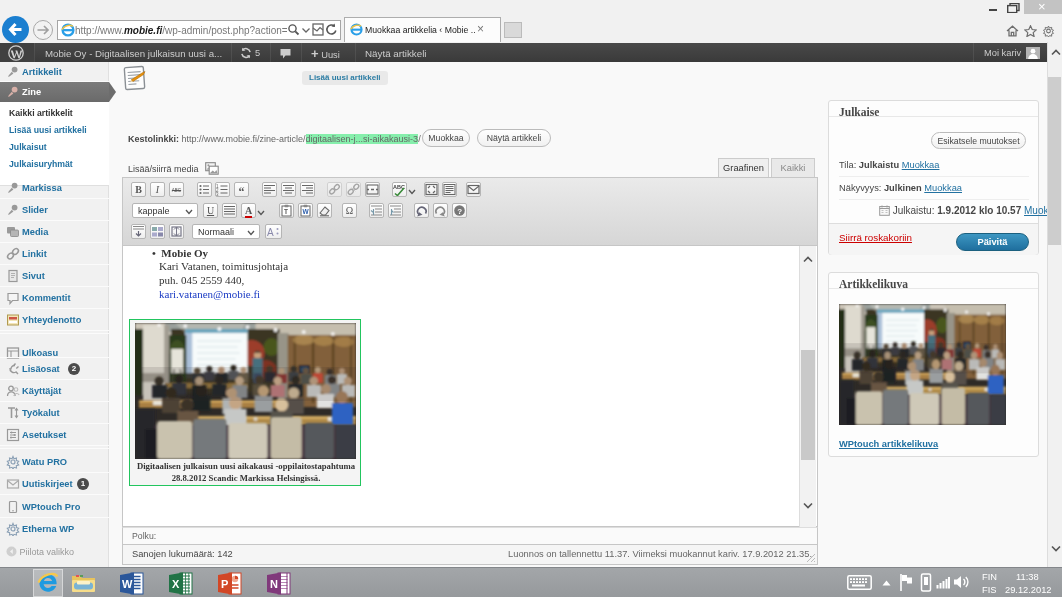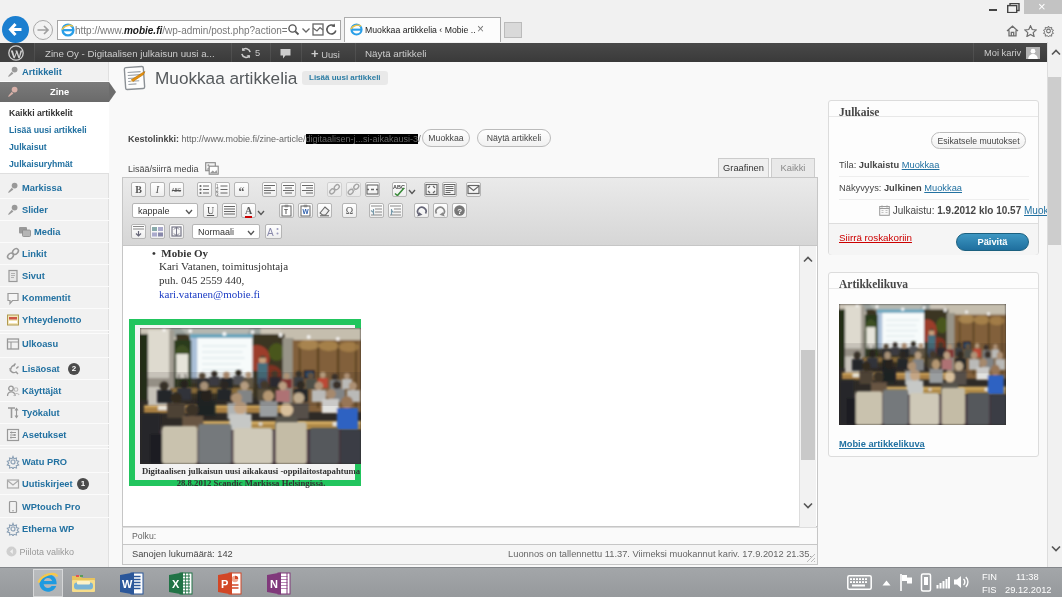--- a/index.html
+++ b/index.html
@@ -31,34 +31,34 @@
 
 
 #page { left:0; top:62px; width:1047px; height:505px; background:#f9f9f9; }
 #sidebar { left:0; top:0; width:109px; height:505px; background:#f1f1f1; border-right:1px solid #e0e0e0; }
 .mi { position:absolute; left:0; width:109px; height:22px; }
 .mi .txt { position:absolute; left:22px; top:5px; font-size:9.3px; font-weight:bold; color:#2271a1; }
 .mi .ico { position:absolute; left:6px; top:3px; width:14px; height:14px; }
 .mi-sep { position:absolute; left:0; width:109px; height:1px; background:#e4e4e4; border-top:1px solid #fbfbfb; }
 #zine-sel { left:0; top:20px; width:109px; height:20px; background:linear-gradient(#7b7b7b,#6a6a6a); }
 #zine-arrow { left:109px; top:20px; width:0; height:0; border-top:10px solid transparent; border-bottom:10px solid transparent; border-left:7px solid #6d6d6d; }
-#submenu { left:0; top:40px; width:109px; height:72px; background:#fff; border-bottom:1px solid #dfdfdf; }
+#submenu { left:0; top:40px; width:109px; height:84px; background:#fff; border-bottom:1px solid #dfdfdf; }
 .smi { position:absolute; left:9px; font-size:8.7px; font-weight:bold; color:#2271a1; }
 .badge { position:absolute; width:12px; height:12px; border-radius:50%; background:#4b4b4b; color:#fff; font-size:8px; font-weight:bold; text-align:center; line-height:12px; }
 #hidemenu { position:absolute; left:6px; top:484px; font-size:9px; color:#999; }
 
 
 #main { left:110px; top:0; width:718px; height:505px; }
 h1.pagetitle { position:absolute; left:45px; top:6px; font-size:17.2px; font-weight:normal; color:#55595c; font-family:"Liberation Sans",sans-serif; }
 #addnew { left:192px; top:9px; height:14px; padding:0 7px; background:#e9e9e9; border-radius:3px; font-size:8px; font-weight:bold; color:#2b7ca3; line-height:14px; }
 #titleinput { left:12px; top:39px; width:696px; height:23px; background:#fff; border:1px solid #ccc; border-radius:3px; }
 #titleinput span { position:absolute; left:7px; top:3px; font-size:15px; color:#2f2f2f; }
 #permalink { left:18px; top:72px; font-size:9px; color:#666; }
 #permalink b { color:#464646; }
-#permalink .slug { background:#000000; }
+#permalink .slug { background:#86efac; }
 .pillbtn { position:absolute; height:18px; border:1px solid #bbb; border-radius:10px; background:linear-gradient(#fefefe,#f1f1f1); font-size:8.7px; color:#464646; text-align:center; }
 #mediarow { left:18px; top:100px; font-size:9px; color:#464646; }
 
 
 #edtabs .tab { position:absolute; top:96px; height:19px; font-size:9.3px; text-align:center; }
 #tab-graaf { left:608px; width:51px; background:#efefef; border:1px solid #ccc; border-bottom:none; color:#333; line-height:19px; }
 #tab-koodi { left:661px; width:44px; background:#e9e9e9; border:1px solid #ccc; border-bottom:none; color:#888; line-height:19px; }
 #toolbar { left:12px; top:115px; width:696px; height:69px; background:linear-gradient(#eaeaea,#d6d6d6); border:1px solid #c6c6c6; }
 .tbtn { position:absolute; width:15px; height:15px; background:linear-gradient(#fff,#eee); border:1px solid #b5b5b5; border-radius:2px; color:#555; font-size:9px; text-align:center; line-height:14px; }
 .tsel { position:absolute; height:15px; background:#fff; border:1px solid #b5b5b5; border-radius:2px; font-size:9px; color:#333; line-height:14px; padding-left:5px; }
@@ -137,21 +137,21 @@
     </svg>
 </div>
 <div class="abs" id="adminbar">
   <div class="abs" id="wplogo" style="position:absolute;">
       <svg style="position:absolute;left:8px;top:2px;" width="16" height="16" viewBox="0 0 20 20">
         <circle cx="10" cy="10" r="9" fill="none" stroke="#cfcfcf" stroke-width="1.6"></circle>
         <path d="M3.4 7 h2.6 l2.2 7 l1.8 -5 l-0.8 -2 h2.4 l2.3 7 l1.7 -7 h2.2 l-3.2 9.6 h-1.6 l-2.2 -6.3 l-2.3 6.3 h-1.6 Z" fill="#cfcfcf"></path>
       </svg>
     </div>
   <div class="abs sep" style="left:34px;"></div>
-  <div style="position:absolute; left:45px; top:5px; font-size:9.7px;">Zine Oy - Digitaalisen julkaisun uusi a...</div>
+  <div style="position:absolute; left:45px; top:5px; font-size:9.7px;">Mobie Oy - Digitaalisen julkaisun uusi a...</div>
   <div class="abs sep" style="left:231px;"></div>
   <svg style="position:absolute; left:240px; top:4px;" width="12" height="12" viewBox="0 0 13 13">
       <path d="M11 5.5 A 4.8 4.8 0 0 0 2.6 3.4" fill="none" stroke="#ccc" stroke-width="1.7"></path>
       <path d="M2.2 0.8 L2.5 4.3 L6 3.8 Z" fill="#ccc"></path>
       <path d="M2 7.5 A 4.8 4.8 0 0 0 10.4 9.6" fill="none" stroke="#ccc" stroke-width="1.7"></path>
       <path d="M10.8 12.2 L10.5 8.7 L7 9.2 Z" fill="#ccc"></path>
     </svg>
   <div style="position:absolute; left:255px; top:5px;">5</div>
   <div class="abs sep" style="left:270px;"></div>
   <svg style="position:absolute; left:280px; top:5px;" width="11" height="11" viewBox="0 0 11 11">
@@ -176,21 +176,21 @@
           <path d="M5.8 6.8 L7.4 8.4 L3.4 11.6 L2.2 11.9 L2.6 10.6 Z" fill="#999"></path>
         </svg>
         <span class="txt">Artikkelit</span>
       </div>
     <div class="mi-sep" style="top:19px;"></div>
     <div class="abs" id="zine-sel">
         <svg class="ico" style="position:absolute; left:6px; top:3px; width:14px; height:14px;" viewBox="0 0 14 14">
           <circle cx="8.6" cy="4.6" r="2.9" fill="#d8b0a8"></circle>
           <path d="M5.8 6.8 L7.4 8.4 L3.4 11.6 L2.2 11.9 L2.6 10.6 Z" fill="#d8b0a8"></path>
         </svg>
-        <span style="position:absolute; left:22px; top:5px; font-size:9.3px; font-weight:bold; color:#fff;margin-left:28px;">Zine</span>
+        <span style="position:absolute; left:22px; top:5px; font-size:9.3px; font-weight:bold; color:#fff;">Zine</span>
       </div>
     <div class="abs" id="zine-arrow"></div>
     <div class="abs" id="submenu">
       <span class="smi" style="top:6px; color:#333; font-weight:bold;">Kaikki artikkelit</span>
       <span class="smi" style="top:23px;">Lisää uusi artikkeli</span>
       <span class="smi" style="top:40px;">Julkaisut</span>
       <span class="smi" style="top:57px;">Julkaisuryhmät</span>
     </div>
     <div class="mi" style="top:116px;">
         <svg class="ico" viewBox="0 0 14 14">
@@ -201,21 +201,21 @@
       </div>
     <div class="mi-sep" style="top:136px;"></div>
     <div class="mi" style="top:138px;">
         <svg class="ico" viewBox="0 0 14 14">
           <circle cx="8.6" cy="4.6" r="2.9" fill="#999"></circle>
           <path d="M5.8 6.8 L7.4 8.4 L3.4 11.6 L2.2 11.9 L2.6 10.6 Z" fill="#999"></path>
         </svg>
         <span class="txt">Slider</span>
       </div>
     <div class="mi-sep" style="top:158px;"></div>
-    <div class="mi" style="top:160px;margin-left:12px;">
+    <div class="mi" style="top:160px;">
         <svg class="ico" viewBox="0 0 14 14">
           <rect x="1" y="2" width="8" height="6.5" rx="1" fill="#9a9a9a"></rect>
           <rect x="4.5" y="5" width="8" height="6.5" rx="1" fill="#b5b5b5" stroke="#888" stroke-width="0.8"></rect>
         </svg>
         <span class="txt">Media</span>
       </div>
     <div class="mi-sep" style="top:180px;"></div>
     <div class="mi" style="top:182px;">
         <svg class="ico" viewBox="0 0 14 14">
           <ellipse cx="4.5" cy="9" rx="3.2" ry="2.4" transform="rotate(-45 4.5 9)" fill="none" stroke="#999" stroke-width="1.6"></ellipse>
@@ -242,21 +242,21 @@
     <div class="mi" style="top:248px;">
         <svg class="ico" viewBox="0 0 14 14">
           <rect x="1.5" y="2" width="11" height="10" fill="#f3e5b8" stroke="#b09a50" stroke-width="1"></rect>
           <rect x="3" y="4" width="8" height="2.5" fill="#cc5544"></rect>
           <rect x="3" y="8" width="8" height="2" fill="#fff"></rect>
         </svg>
         <span class="txt">Yhteydenotto</span>
       </div>
     <div class="mi-sep" style="top:268px;"></div>
     <div class="mi-sep" style="top:271px;"></div>
-    <div class="mi" style="top:272px;text-decoration:underline;">
+    <div class="mi" style="top:281px;text-decoration:underline;">
         <svg class="ico" viewBox="0 0 14 14">
           <rect x="1.5" y="2" width="11" height="10" fill="none" stroke="#999" stroke-width="1.3"></rect>
           <path d="M1.5 5 h11 M5 5 v7" stroke="#999" stroke-width="1.1"></path>
         </svg>
         <span class="txt">Ulkoasu</span>
       </div>
     <div class="mi-sep" style="top:295px;"></div>
     <div class="mi" style="top:297px;">
         <svg class="ico" viewBox="0 0 14 14">
           <path d="M4 6 a4 4 0 0 0 6 4 l2 2 M9.5 1.5 l-2 2.2 M12.5 4.5 l-2.2 2" fill="none" stroke="#999" stroke-width="1.4"></path>
@@ -335,21 +335,20 @@
   </div>
   <div class="abs" id="main">
     <svg class="abs" style="left:11px; top:2px;" width="28" height="28" viewBox="0 0 28 28">
         <g transform="rotate(-4 14 14)">
           <rect x="4" y="3" width="19" height="22" rx="1.5" fill="#fdfdfd" stroke="#8a8f94" stroke-width="1.4"></rect>
           <path d="M7 8 h13 M7 11 h13 M7 14 h9 M7 17 h11 M7 20 h8" stroke="#9aa0a6" stroke-width="1.1"></path>
         </g>
         <path d="M10 16 L21 9 L24 7.5 L22.5 10.5 L12 17.5 Z" fill="#e8920c" stroke="#b26d08" stroke-width="0.6"></path>
         <path d="M10 16 L12 17.5 L9.4 18.3 Z" fill="#f5d9a8"></path>
       </svg>
-    <h1 class="pagetitle">Muokkaa artikkelia</h1>
     <div class="abs" id="addnew">Lisää uusi artikkeli</div>
     <div class="abs" id="permalink"><b>Kestolinkki:</b> http://www.mobie.fi/zine-article/<span class="slug">digitaalisen-j...si-aikakausi-3</span>/</div>
     <div class="abs pillbtn" style="left:312px; top:67px; width:48px; line-height:17px;">Muokkaa</div>
     <div class="abs pillbtn" style="left:367px; top:67px; width:74px; line-height:17px;">Näytä artikkeli</div>
     <div class="abs" id="mediarow">Lisää/siirrä media <svg style="vertical-align:-3px; margin-left:4px;" width="14" height="13" viewBox="0 0 14 13">
           <rect x="0.7" y="0.7" width="9.6" height="8" fill="#f4f4f4" stroke="#888" stroke-width="1.1"></rect>
           <circle cx="3.4" cy="3.2" r="1" fill="#999"></circle>
           <path d="M1.5 7.2 L4.5 4.8 L6.6 6.6 L8.4 4.4 L9.8 7.8 H1.5 Z" fill="#aaa"></path>
           <rect x="4.2" y="4.2" width="9" height="8" fill="#fff" stroke="#888" stroke-width="1.1"></rect>
           <path d="M5 11 L7.8 8.4 L9.8 10.2 L11.4 8 L12.6 11.4 H5 Z" fill="#999"></path>
@@ -483,21 +482,21 @@
             <text x="1" y="10.5" font-size="10" fill="#88a">A</text>
             <circle cx="11.5" cy="4" r="1" fill="#99b"></circle>
             <circle cx="11.5" cy="8.5" r="1" fill="#99b"></circle>
           </svg></div>
     </div>
     <div class="abs" id="edcontent">
       <div style="position:absolute; left:29px; top:1px; font-weight:bold;">•&nbsp;&nbsp;Mobie Oy</div>
       <div style="position:absolute; left:36px; top:14px;">Kari Vatanen, toimitusjohtaja</div>
       <div style="position:absolute; left:36px; top:28px;">puh. 045 2559 440,</div>
       <div style="position:absolute; left:36px; top:42px; color:#1a3bc4; ">kari.vatanen@mobie.fi</div>
-      <div style="position:absolute; left:6px; top:73px; width:232px; height:167px; background:#f4f4f4; border:6px solid #22c55e;">
+      <div style="position:absolute; left:6px; top:73px; width:232px; height:167px; background:#f4f4f4; border:1px solid #22c55e;">
         <svg style="position:absolute; left:5px; top:3px;" width="221" height="136" viewBox="0 0 220 136" preserveAspectRatio="none">
             <use href="#seminar"></use>
           </svg>
         <div style="position:absolute; left:0; top:141px; width:232px; text-align:center; font-size:8.7px; font-weight:bold; color:#333; white-space:nowrap;">Digitaalisen julkaisun uusi aikakausi -oppilaitostapahtuma</div>
         <div style="position:absolute; left:0; top:153px; width:232px; text-align:center; font-size:8.7px; font-weight:bold; color:#333; white-space:nowrap;">28.8.2012 Scandic Markissa Helsingissä.</div>
       </div>
       <div id="edscroll">
         <svg style="position:absolute; left:3px; top:10px;" width="10" height="7" viewBox="0 0 10 7">
             <path d="M1 5.5 L5 1.5 L9 5.5" fill="none" stroke="#555" stroke-width="1.6"></path>
           </svg>
@@ -533,21 +532,21 @@
         </svg> Julkaistu: <b>1.9.2012 klo 10.57</b> <span style="color:#2271a1; text-decoration:underline;">Muokkaa</span></div>
     <div style="position:absolute; left:0; top:122px; width:209px; height:32px; background:#f5f5f5; border-top:1px solid #ddd; border-radius:0 0 3px 3px;"></div>
     <div style="position:absolute; left:10px; top:131px; font-size:9.8px; color:#c00; text-decoration:underline;">Siirrä roskakoriin</div>
     <div style="position:absolute; left:127px; top:132px; width:73px; height:18px; background:linear-gradient(#3d97c2,#1f6f9e); border:1px solid #1b607f; border-radius:10px; color:#fff; font-size:9.3px; font-weight:bold; text-align:center; line-height:17px;">Päivitä</div>
   </div>
   <div class="postbox" id="thumbbox" style="left:828px; top:210px; width:211px; height:185px;">
     <h3>Artikkelikuva</h3>
     <svg style="position:absolute; left:10px; top:31px;" width="167" height="121" viewBox="0 0 220 136" preserveAspectRatio="none">
         <use href="#seminar"></use>
       </svg>
-    <div style="position:absolute; left:10px; top:166px; font-size:9.3px; font-weight:bold; color:#2271a1; text-decoration:underline;">Mobie artikkelikuva</div>
+    <div style="position:absolute; left:10px; top:166px; font-size:9.3px; font-weight:bold; color:#2271a1; text-decoration:underline;">WPtouch artikkelikuva</div>
   </div>
 </div>
 <div class="abs" id="pscroll">
   <svg style="position:absolute; left:3px; top:7px;" width="10" height="7" viewBox="0 0 10 7">
       <path d="M1 5.5 L5 1.5 L9 5.5" fill="none" stroke="#555" stroke-width="1.6"></path>
     </svg>
   <svg style="position:absolute; left:3px; top:503px;" width="10" height="7" viewBox="0 0 10 7">
       <path d="M1 1.5 L5 5.5 L9 1.5" fill="none" stroke="#555" stroke-width="1.6"></path>
     </svg>
 </div>

